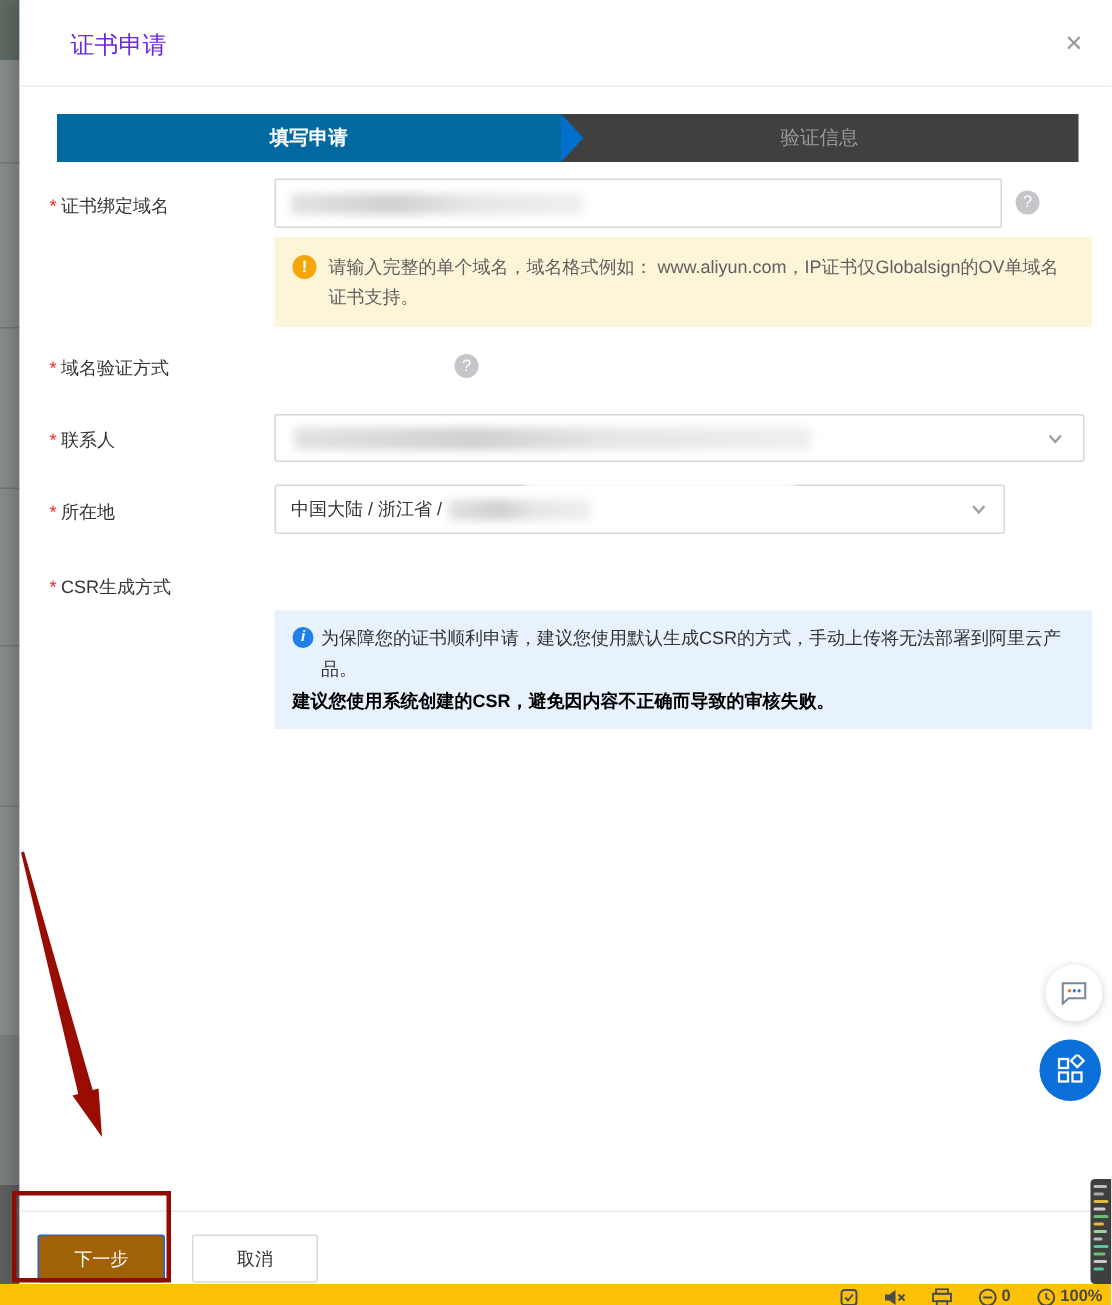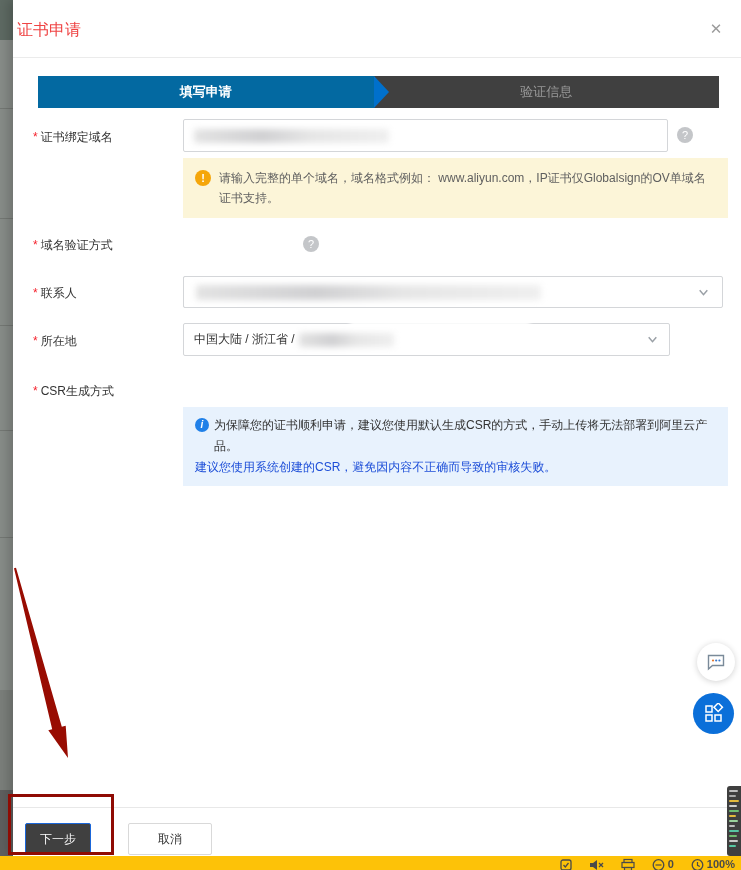--- a/index.html
+++ b/index.html
@@ -12,21 +12,21 @@
   .bg-strip .seg { position:absolute; left:0; width:13px; }
   .seg-top { top:0; height:40px; background:#5e6a63; }
   .seg-mid { top:40px; height:650px; background:#878c88; }
   .seg-low { top:690px; height:100px; background:#7b7f7b; }
   .seg-bottom { top:790px; height:66px; background:#5f5f5f; }
   .strip-line { position:absolute; left:0; width:13px; height:1px; background:#747874; }
 
   
   .modal { position:absolute; left:13px; top:0; right:0; bottom:14px; background:#fff;
            box-shadow:-5px 0 10px rgba(0,0,0,.18); }
-  .modal-title { position:absolute; left:4px; top:20px; font-size:16px; color:#ef4444; }
+  .modal-title { position:absolute; left:34px; top:20px; font-size:16px; color:#6d28d9; }
   .close-x { position:absolute; right:16px; top:20px; font-size:15px; color:#9b9b9b; cursor:pointer; width:18px; text-align:center; }
   .header-divider { position:absolute; left:0; right:0; top:57px; height:1px; background:#ebebeb; }
 
   
   .stepper { position:absolute; left:25px; right:22px; top:76px; height:32px; display:flex; }
   .step { height:32px; display:flex; align-items:center; justify-content:center; font-size:13px; }
   .step-active { position:relative; width:49.3%; background:#0369a1; color:#fff; font-weight:bold; z-index:2; }
   .step-active::after { content:""; position:absolute; right:-15px; top:0; width:0; height:0;
       border-top:16px solid transparent; border-bottom:16px solid transparent; border-left:15px solid #0070cc; }
   .step-rest { flex:1; background:#404040; color:#999; }
@@ -46,35 +46,35 @@
   .warn-box { position:absolute; left:170px; top:158px; width:545px; background:#fcf5d8;
               padding:10px 12px 10px 36px; font-size:12px; color:#5f5f5f; line-height:20px; }
   .warn-dot { position:absolute; left:12px; top:12px; width:16px; height:16px; border-radius:50%;
               background:#f5a60a; color:#fff; font-size:11px; font-weight:bold; line-height:16px; text-align:center; }
   .info-box { position:absolute; left:170px; top:407px; width:545px; background:#e8f2fd;
               padding:8px 12px; font-size:12px; line-height:21px; }
   .info-line1 { color:#333; position:relative; padding-left:19px; }
   .info-dot { position:absolute; left:0; top:3px; width:14px; height:14px; border-radius:50%;
               background:#2080e8; color:#fff; font-size:10px; font-style:italic; font-weight:bold;
               line-height:14px; text-align:center; }
-  .info-line2 { color:#1d4ed8; }
+  .info-line2 { color:#000000;font-weight:bold; }
 
   
   .radio-group { position:absolute; left:170px; top:380px; display:flex; gap:26px; font-size:12px; color:#333; }
   .radio-opt { display:flex; align-items:center; gap:7px; cursor:pointer; }
   .rdot { width:14px; height:14px; border-radius:50%; position:relative; }
   .rdot.on { border:1px solid #1664d9; }
   .rdot.on::after { content:""; position:absolute; left:3px; top:3px; width:8px; height:8px; border-radius:50%; background:#1664d9; }
   .rdot.off { border:1px solid #b5b5b5; }
 
   
   .footer-divider { position:absolute; left:0; right:0; top:807px; height:1px; background:#e8e8e8; }
   .btn { position:absolute; top:823px; height:32px; font-size:12px; border-radius:2px; cursor:pointer;
          display:flex; align-items:center; justify-content:center; }
-  .btn-next { left:12px; width:66px; background:#404040; color:#fff; border:1px solid #1a66d9; }
+  .btn-next { left:12px; width:85px; background:#a16207; color:#fff; border:1px solid #1a66d9; }
   .btn-cancel { left:103px; width:84px; background:#fff; color:#333; border:1px solid #d9d9d9;margin-left:12px; }
 
   
   .anno-rect { position:absolute; left:8px; top:794px; width:106px; height:61px; border:3px solid #8f0b04; z-index:8; }
   .anno-arrow { position:absolute; left:0; top:0; z-index:8; pointer-events:none; }
 
   
   .float-chat { position:absolute; left:697px; top:643px; width:38px; height:38px; border-radius:50%;
                 background:#fff; box-shadow:0 1px 6px rgba(0,0,0,.18); display:flex; align-items:center; justify-content:center; cursor:pointer; z-index:5; }
   .float-apps { position:absolute; left:693px; top:693px; width:41px; height:41px; border-radius:50%;

